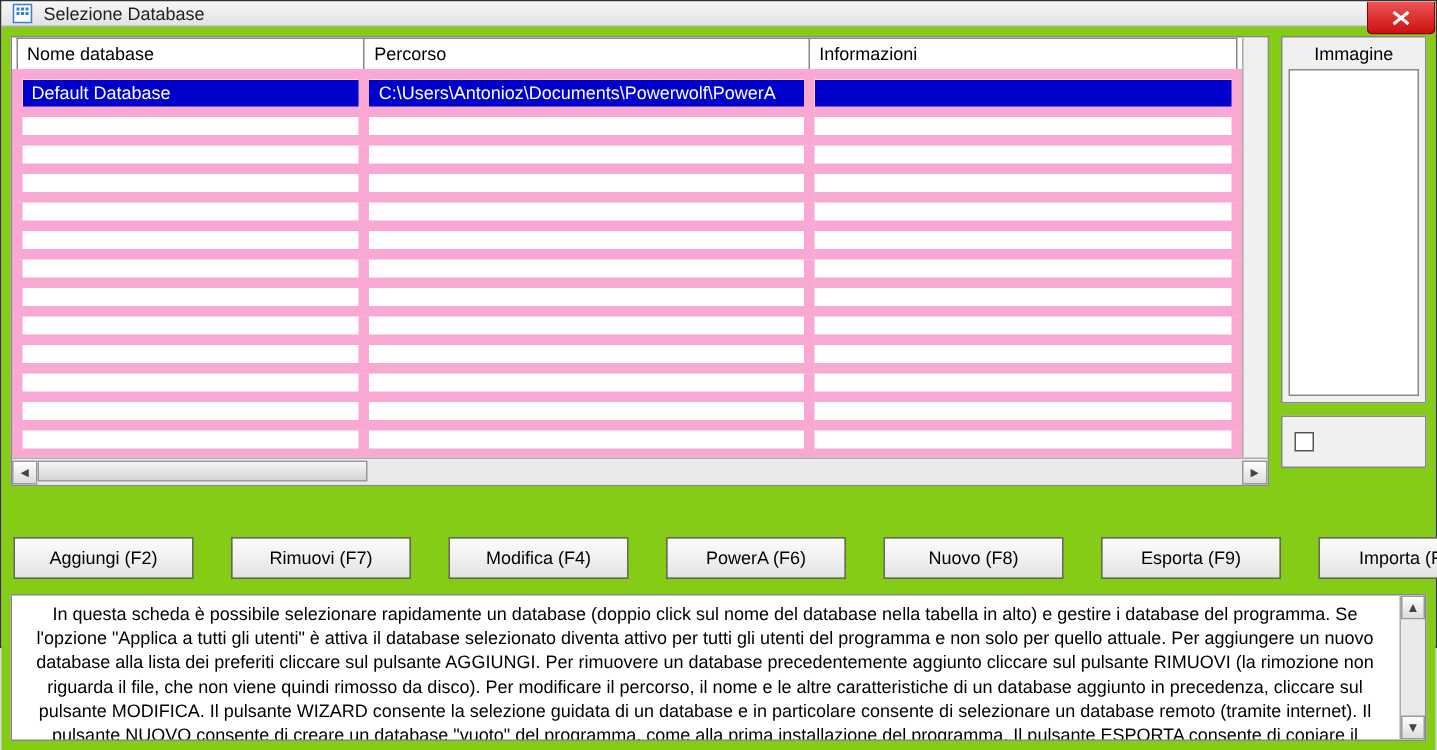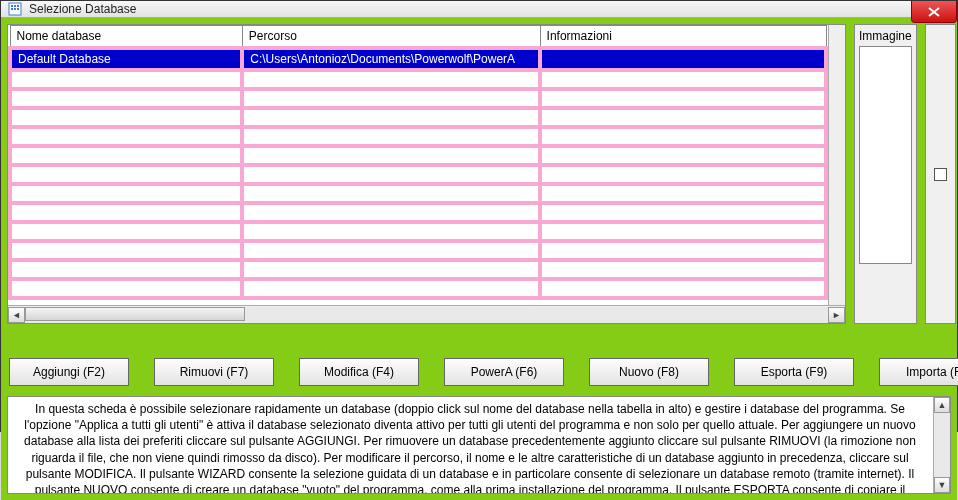--- a/index.html
+++ b/index.html
@@ -8,29 +8,29 @@
   .titlebar { height: 28px; background: linear-gradient(#f7f7f7, #e2e2e2); border-bottom: 1px solid #aaa; display: flex; align-items: center; padding: 0 6px; position: relative; }
   .titlebar .icon { width: 16px; height: 16px; margin-right: 6px; display:inline-flex; align-items:center; justify-content:center;}
   .titlebar .title { font-size: 12px; color: #222; }
   .close-btn { position: absolute; right: 0; top: 0; width: 46px; height: 22px; background: linear-gradient(#e55,#c11); border: 1px solid #800; border-top:none; border-radius: 0 0 4px 4px; display:flex; align-items:center; justify-content:center; color:#fff; font-weight:bold; cursor:pointer;}
   .content { flex: 1; display: flex; flex-direction: column; padding: 6px; gap:6px; background:#84cc16;}
   .top-row { display:flex; gap:8px; height:300px;}
   .table-wrap { flex:1; border:1px solid #888; background:#fff; display:flex; flex-direction:column; }
   .grid { flex:1; overflow:hidden;}
   table { border-collapse: collapse; width: 820px; table-layout: fixed; }
   th { background:#fff; border:1px solid #888; font-weight:normal; text-align:left; padding:3px 6px; height:22px; font-size:12px;}
-  td { border:4px solid #f9a8d4; padding:2px 6px; height:19px; font-size:12px; overflow:hidden; white-space:nowrap; text-overflow:clip;}
+  td { border:7px solid #f9a8d4; padding:2px 6px; height:19px; font-size:12px; overflow:hidden; white-space:nowrap; text-overflow:clip;}
   tr.selected td { background:#0000cc; color:#fff; }
   .col-name{width:195px;} .col-path{width:250px;} .col-info{width:240px;}
   .hscroll { height:18px; border-top:1px solid #aaa; background:#efefef; display:flex; align-items:center;}
   .hscroll .arrow{width:17px;height:16px;border:1px solid #999;background:linear-gradient(#fdfdfd,#ddd);display:flex;align-items:center;justify-content:center;font-size:9px;color:#444;}
   .hscroll .track{flex:1;height:16px;background:#e9e9e9;position:relative;}
   .hscroll .thumb{position:absolute;left:0;top:0;height:14px;width:220px;background:linear-gradient(#f5f5f5,#d5d5d5);border:1px solid #999;}
   .vscroll { width:17px; background:#efefef; border-left:1px solid #aaa;}
-  .right-panel { width:240px; display:flex; flex-direction:row; gap:8px;}
+  .right-panel { width:240px; display:flex; flex-direction:column; gap:8px;}
   .img-group { border:1px solid #888; background:#f0f0f0; padding:4px;}
   .img-group .label-row{text-align:center; font-size:12px; margin-bottom:3px;}
   .img-box { border:1px solid #888; background:#fff; height:218px;}
   .check-group { border:1px solid #888; background:#f0f0f0; padding:10px 8px; display:flex; align-items:center; gap:8px;}
   .checkbox { width:13px; height:13px; border:1px solid #555; background:#fff; display:inline-block;}
   .btn-row { display:flex; gap:25px; padding: 4px 2px;}
   .btn { flex:0 0 auto; width:120px; height:28px; border:1px solid #666; background:linear-gradient(#fdfdfd,#e3e3e3); cursor:pointer; font-size:12px; display:flex; align-items:center; justify-content:center;margin-top:24px;}
   .info-text { border:1px solid #888; background:#fff; padding:4px 6px; font-size:12px; line-height:1.35; height:98px; overflow:hidden; position:relative; text-align:center;}
   .info-scroll{position:absolute;right:0;top:0;width:17px;height:100%;background:#efefef;border-left:1px solid #aaa;display:flex;flex-direction:column;}
   .info-scroll .arrow{height:16px;border:1px solid #999;background:linear-gradient(#fdfdfd,#ddd);display:flex;align-items:center;justify-content:center;font-size:9px;color:#444;}

